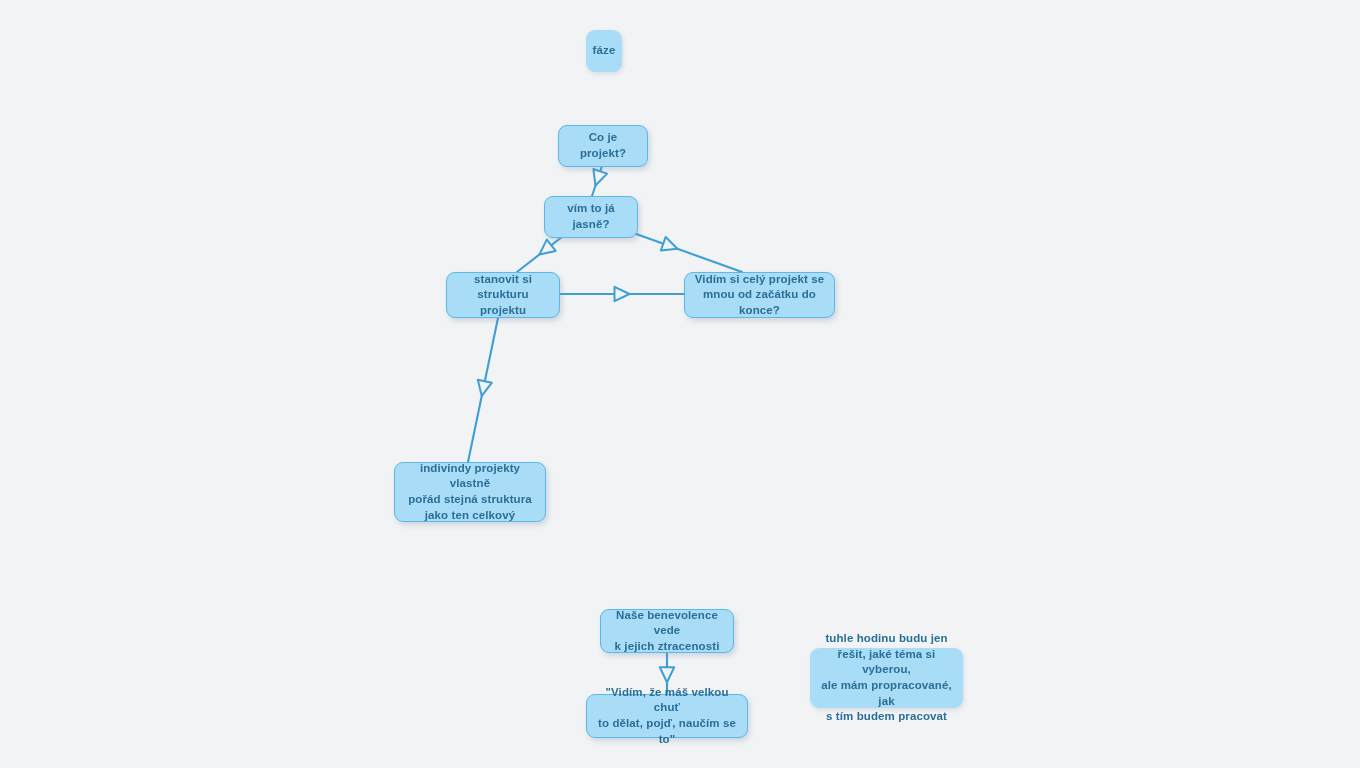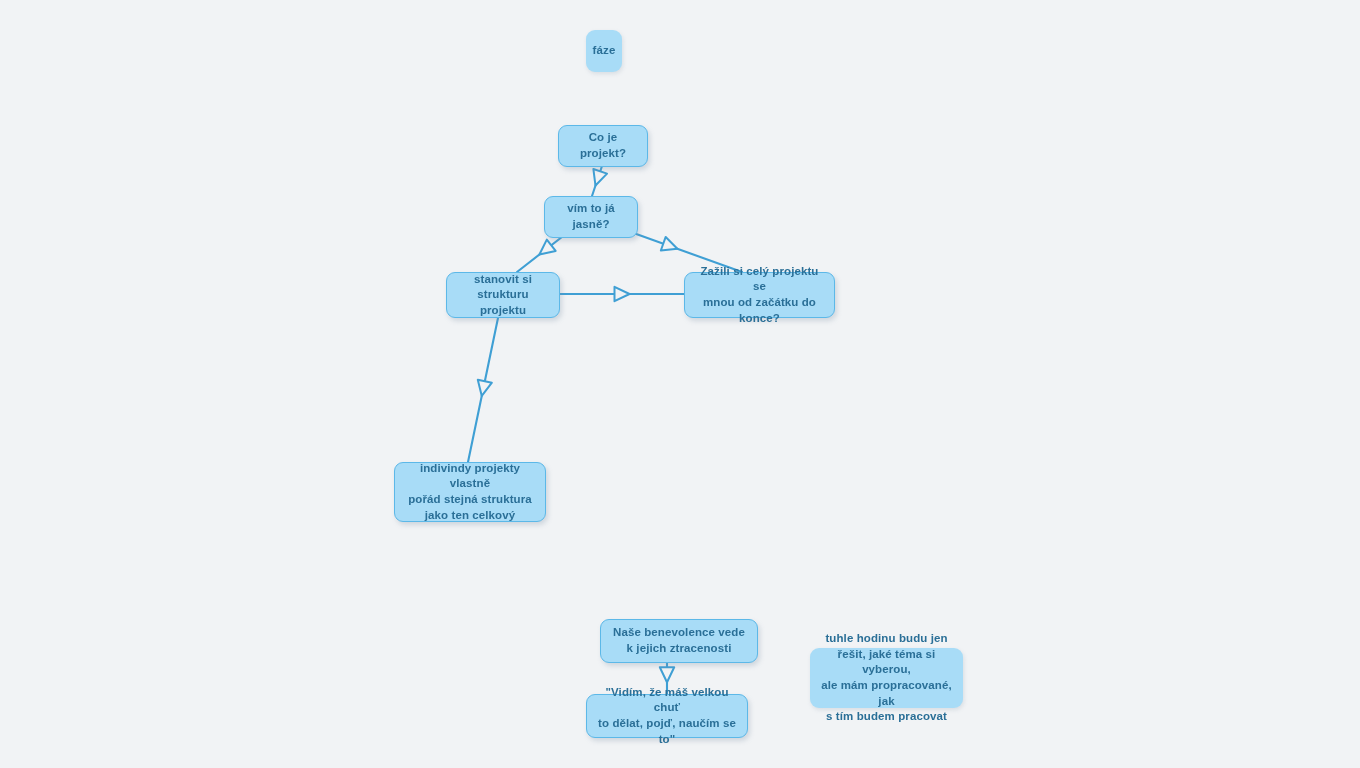--- a/index.html
+++ b/index.html
@@ -94,29 +94,29 @@
         <span class="node-text">Co je projekt?</span>
       </div>
       <div class="node bordered" style="left: 544px; top: 196px; width: 94px; height: 21px;">
         <span class="node-text">vím to já jasně?</span>
       </div>
       <div class="node bordered" style="left: 446px; top: 272px; width: 114px; height: 46px; text-align: center;">
         <span class="node-text">stanovit si
 strukturu projektu</span>
       </div>
       <div class="node bordered" style="left: 684px; top: 272px; width: 151px; height: 46px;">
-        <span class="node-text">Zažili si celý projektu se
+        <span class="node-text">Vidím si celý projekt se
 mnou od začátku do konce?</span>
       </div>
       <div class="node bordered" style="left: 394px; top: 462px; width: 152px; height: 60px;">
         <span class="node-text">indivindy projekty vlastně
 pořád stejná struktura
 jako ten celkový</span>
       </div>
-      <div class="node bordered" style="left: 600px; top: 609px; width: 158px; height: 44px; margin-top: 10px;">
+      <div class="node bordered" style="left: 600px; top: 609px; width: 134px; height: 44px;">
         <span class="node-text">Naše benevolence vede
 k jejich ztracenosti</span>
       </div>
       <div class="node bordered" style="left: 586px; top: 694px; width: 162px; height: 44px;">
         <span class="node-text">"Vidím, že máš velkou chuť
 to dělat, pojď, naučím se to"</span>
       </div>
       <div class="node plain" style="left: 810px; top: 648px; width: 153px; height: 60px;">
         <span class="node-text">tuhle hodinu budu jen
 řešit, jaké téma si vyberou,

